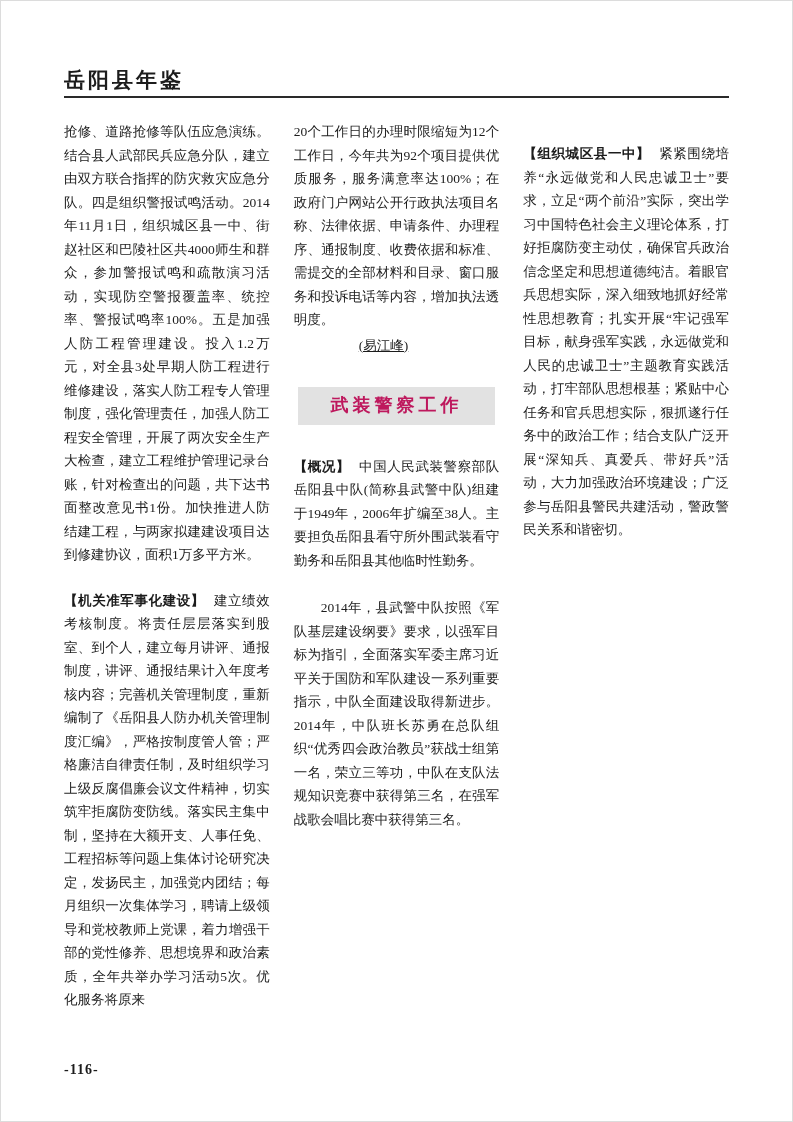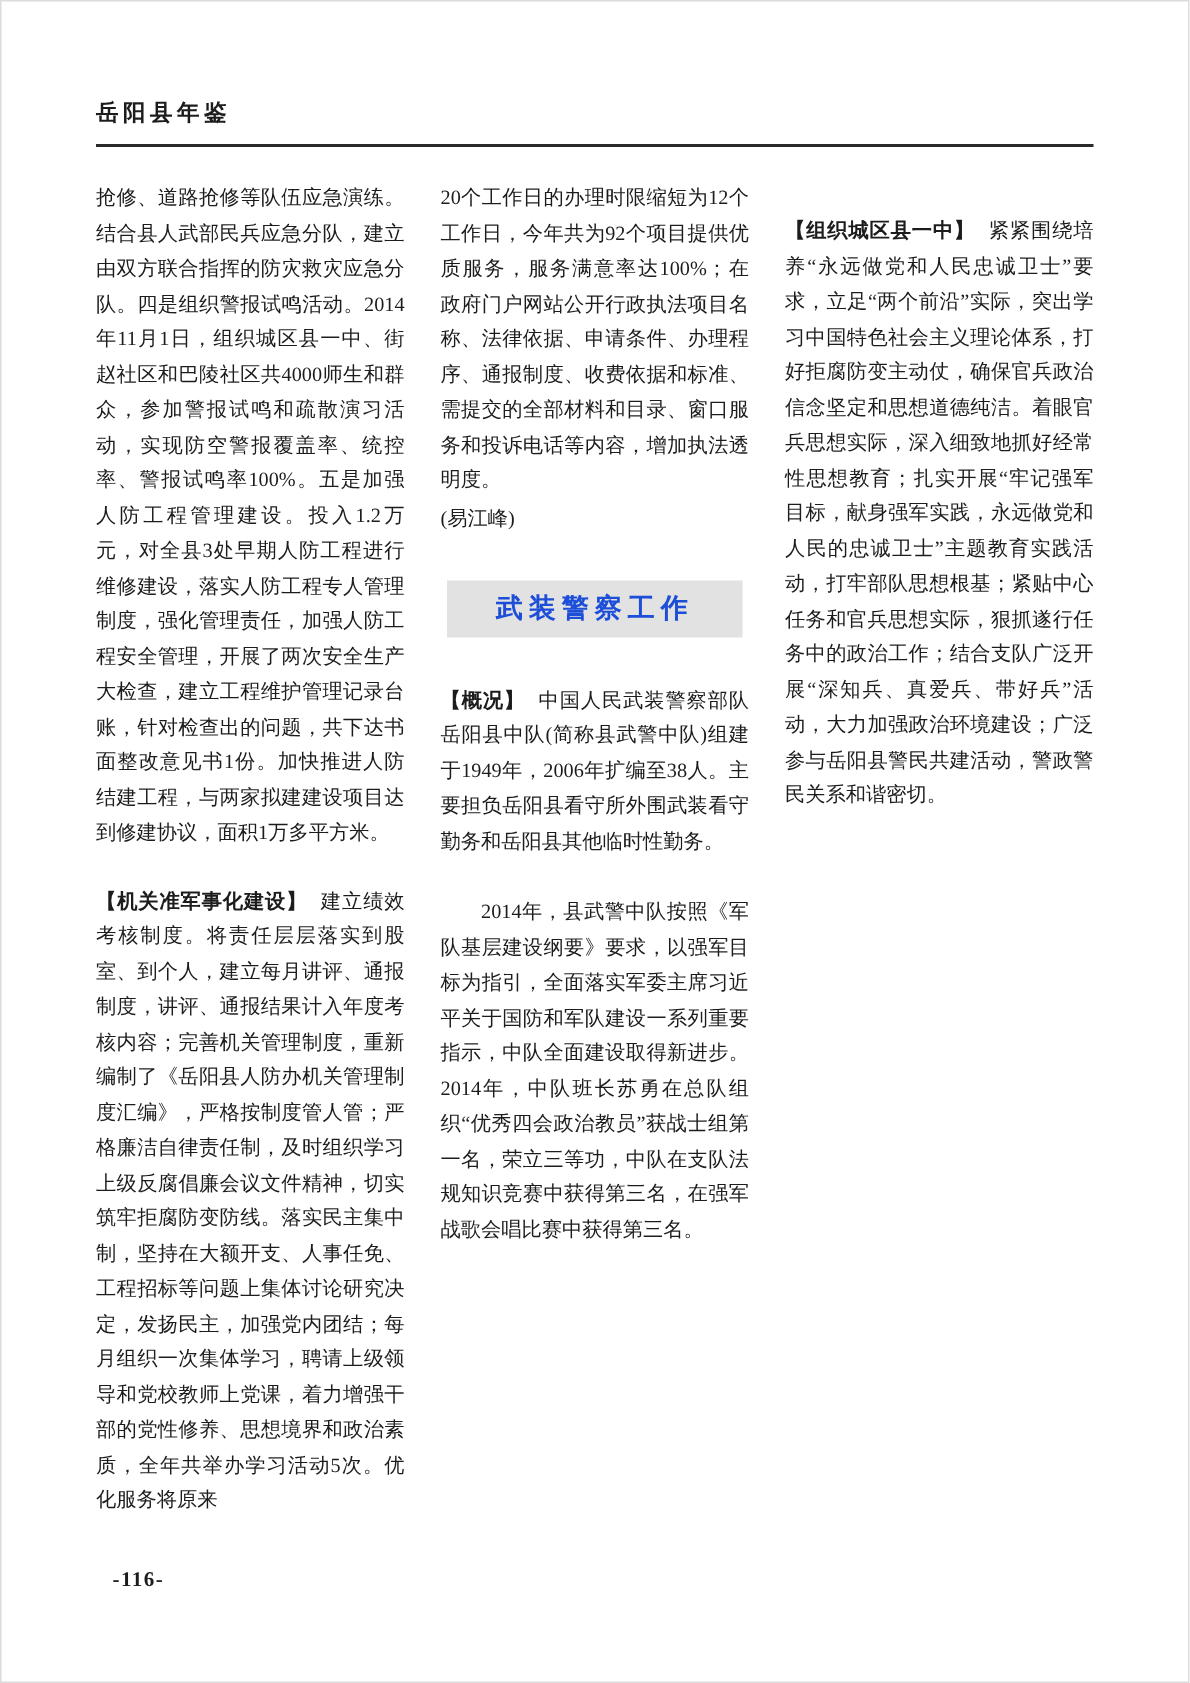--- a/index.html
+++ b/index.html
@@ -19,21 +19,21 @@
       color: #1c1c1c;
       overflow: hidden;
       box-shadow: inset 0 0 0 1px #dcdcdc;
     }
     .page-header {
       height: 24px;
     }
     .book-title {
       font-family: Liberation Sans, sans-serif;
       font-weight: bold;
-      font-size: 15px;
+      font-size: 21px;
       letter-spacing: 3px;
     }
     .header-rule {
       border: none;
       border-top: 2px solid #2a2a2a;
       margin: 6px 0 0 0;
     }
     .columns {
       display: flex;
       gap: 24px;
@@ -58,42 +58,42 @@
       font-family: Liberation Sans, sans-serif;
       font-weight: bold;
       padding-right: 9px;
     }
     .indent {
       text-indent: 2em;
       margin-top: 24px;
     }
     .signature {
       margin: 2px 0 0 0;
-      text-align: left;
+      text-align: center;
       padding-right: 26px;
+      text-decoration: underline;
     }
     .section-box {
       background: #e2e2e2;
       font-family: "Liberation Sans", "DejaVu Sans", sans-serif;
       font-weight: bold;
       font-size: 18px;
       letter-spacing: 4px;
       text-align: center;
       padding: 7px 0;
       margin: 30px 4px 30px 4px;
-      color: #1d4ed8;
+      color: #be185d;
     }
     .page-number {
       position: absolute;
       left: 64px;
-      bottom: 60px;
+      bottom: 44px;
       font-weight: bold;
       font-size: 14px;
       letter-spacing: 1px;
-      margin-left: 11px;
     }
   </style>
 </head>
 <body>
 
 <div class="page">
 
   <div class="page-header">
     <span class="book-title">岳阳县年鉴</span>
   </div>

